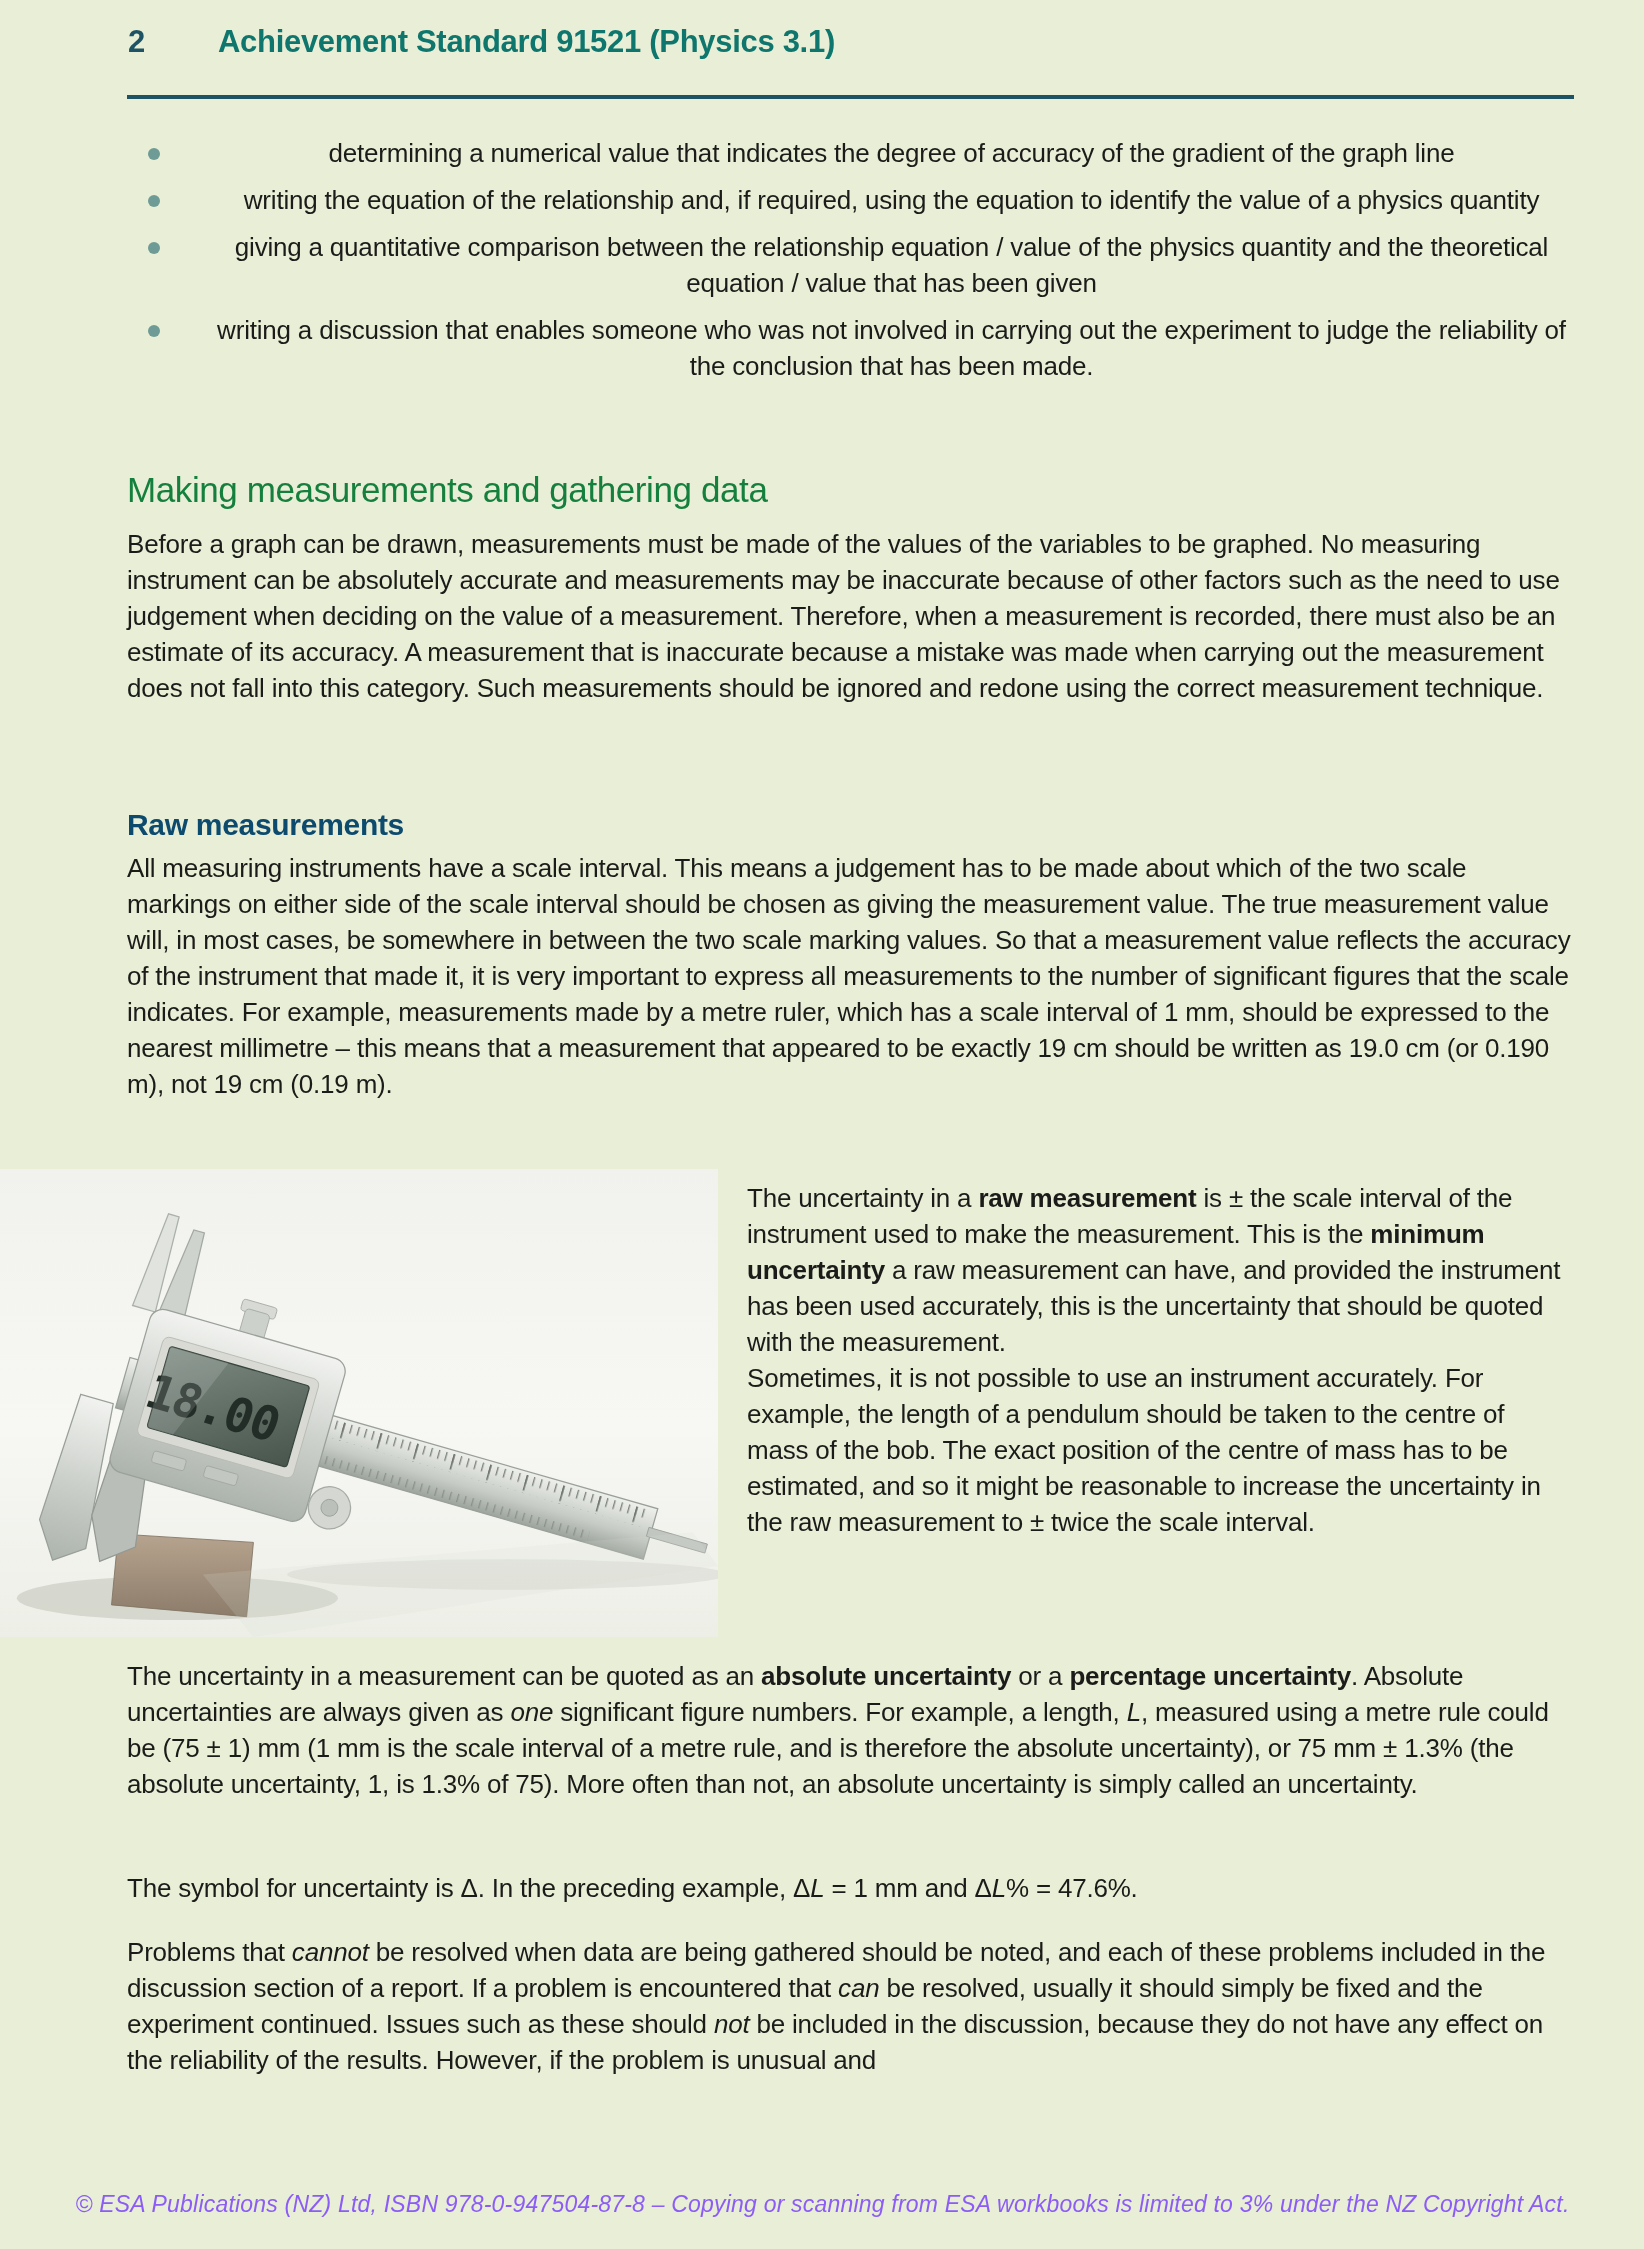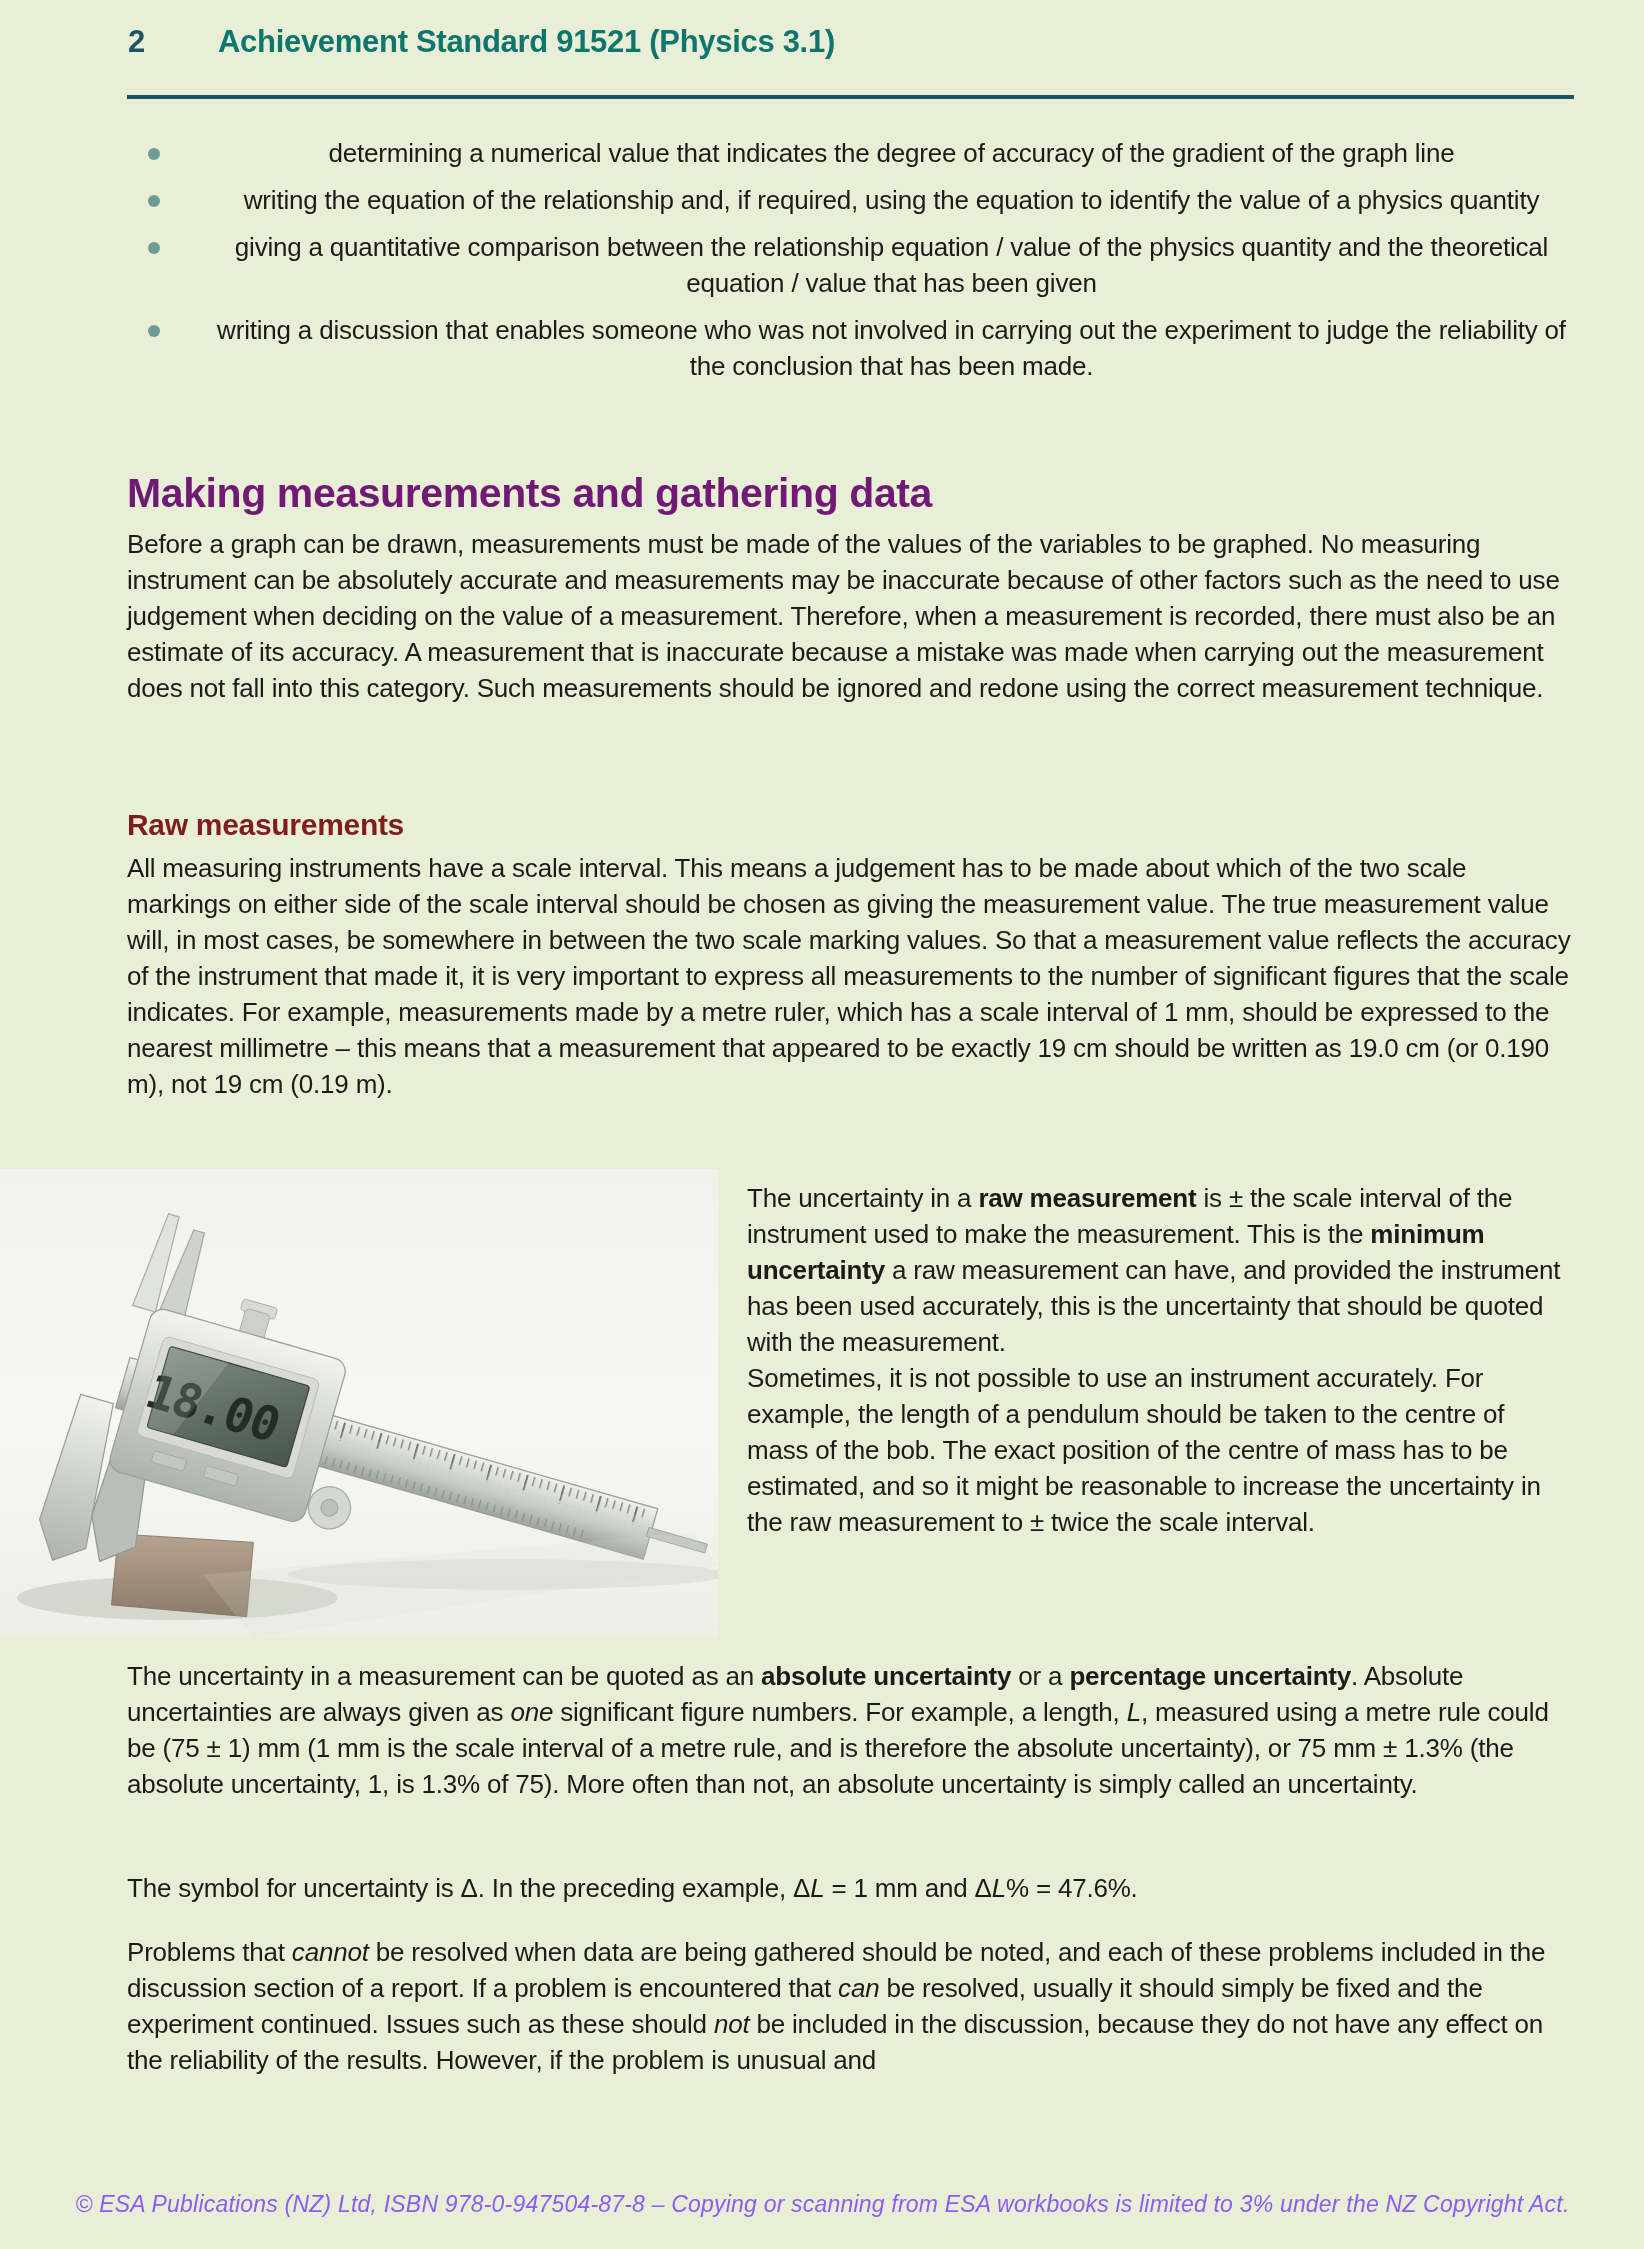--- a/index.html
+++ b/index.html
@@ -16,22 +16,22 @@
   }
   
   .hdr-num{position:absolute;top:24px;left:128px;font-size:31px;font-weight:700;color:#1d5364;}
   .hdr-title{position:absolute;top:24px;left:218px;font-size:31px;font-weight:700;color:#0f766e;letter-spacing:-0.3px;}
   .hdr-rule{position:absolute;top:95px;left:127px;width:1447px;height:4.2px;background:#1d5364;}
   
   .bullets{position:absolute;top:123px;left:127px;width:1447px;list-style:none;margin:12px;padding:0;text-align:center;}
   .bullets li{position:relative;padding-left:58px;margin-bottom:11px;}
   .bullets .dot{position:absolute;left:8.5px;top:12.7px;width:12px;height:12px;border-radius:50%;background:#6f9b96;}
   
-  .h-maroon{position:absolute;top:470px;left:127px;font-size:41px;font-weight:700;color:#701a75;letter-spacing:-0.4px;}
-  .h-teal{position:absolute;top:808px;left:127px;font-size:30px;font-weight:700;color:#7f1d1d;letter-spacing:-0.3px;}
+  .h-maroon{position:absolute;top:470px;left:127px;font-size:35px;font-weight:400;color:#15803d;letter-spacing:-0.4px;}
+  .h-teal{position:absolute;top:808px;left:127px;font-size:30px;font-weight:700;color:#0c4a6e;letter-spacing:-0.3px;}
   .para{position:absolute;left:127px;width:1447px;}
   .p1{top:526px;}
   .p2{top:850px;}
   .p3{top:1658px;}
   .p4{top:1870px;}
   .p5{top:1934px;}
   
   .figure{position:absolute;top:1169px;left:0;width:718px;height:468px;}
   .side-col{position:absolute;top:1180px;left:747px;width:825px;}
   .side-col .sp2{margin-top:22px;}

